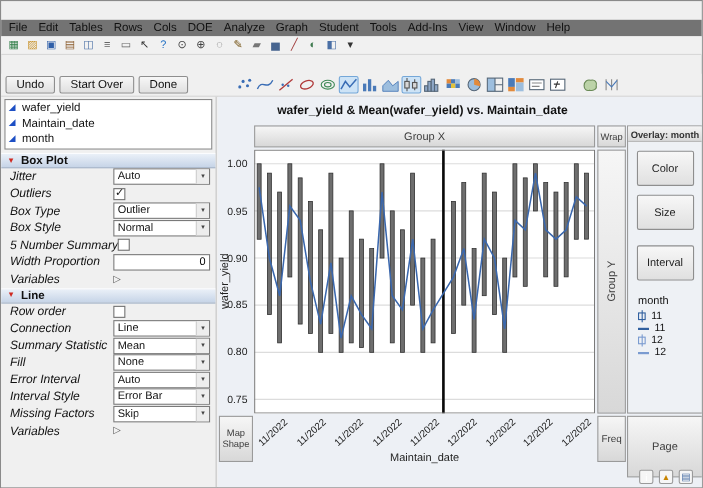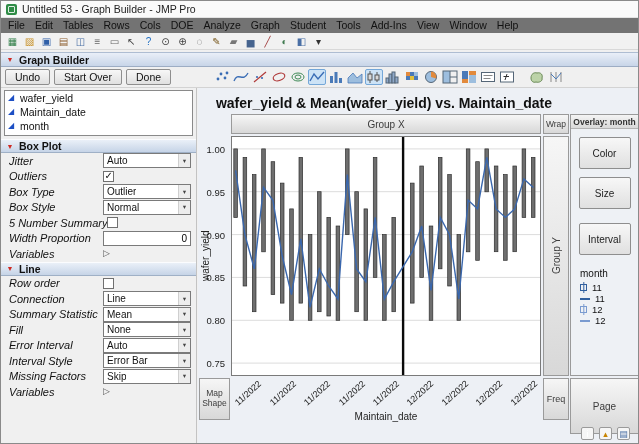--- a/index.html
+++ b/index.html
@@ -49,21 +49,21 @@
   .combo-arrow { width:12px; height:100%; display:flex; align-items:center; justify-content:center; background:#ededed; border-left:1px solid #cfcfcf; }
   .combo-arrow::after { content:"▼"; font-size:5.5px; color:#444; }
   .checkbox { width:11px; height:11px; background:#fff; border:1px solid #707070; position:relative; display:inline-block; }
   .checkbox.checked::after { content:"✓"; position:absolute; left:0.5px; top:-2px; font-size:10px; color:#111; }
   .numbox { width:88px; height:15px; background:#fff; border:1px solid #7a7a7a; font-size:10px; text-align:right; padding-right:3px; font-family:"Liberation Sans","DejaVu Sans",sans-serif; }
   .disclosure { display:inline-flex; }
   .disclosure::after { content:"▷"; font-size:9px; color:#555; line-height:1; }
 
   
   .chartregion { position:absolute; left:197px; top:87px; width:442px; bottom:0; background:#edf0f5; overflow:hidden; }
-  .chart-title { position:absolute; left:0; top:7px; width:372px; text-align:center; font-size:14px; font-weight:bold; color:#111; }
+  .chart-title { position:absolute; left:0; top:7px; width:372px; text-align:center; font-size:11px; font-weight:bold; color:#111; }
   .zone { position:absolute; background:linear-gradient(180deg,#f6f6f6,#d8d8d8); border:1px solid #9a9a9a; color:#3c3c3c; display:flex; align-items:center; justify-content:center; font-size:10px; font-weight:normal; text-align:center; }
   .zone.group-x { left:33px; top:26px; width:310px; height:20px; }
   .zone.wrap    { left:345px; top:26px; width:26px; height:20px; font-size:8.5px; }
   .zone.group-y { left:345px; top:48px; width:26px; height:240px; }
   .zone.map-shape { left:1px; top:290px; width:31px; height:42px; font-size:8.5px; line-height:1.15; padding:1px; }
   .zone.freq    { left:345px; top:290px; width:26px; height:42px; font-size:9px; }
   .zone.page    { left:372px; top:290px; width:69px; height:56px; }
   .vtext { writing-mode:vertical-rl; transform:rotate(180deg); }
 
   .plot { position:absolute; left:33px; top:48px; width:310px; height:240px; background:#fff; }
@@ -88,24 +88,20 @@
   .marker.line { width:10px; border-top:2px solid currentColor; }
 
   .status-icons { position:absolute; right:8px; bottom:3px; display:flex; gap:5px; align-items:center; }
   .sicon { width:13px; height:13px; font-size:9px; display:flex; align-items:center; justify-content:center; border:1px solid #9a9a9a; background:#f6f6f6; border-radius:2px; }
 </style>
 </head>
 <body>
 
 <div class="window">
 
-  <div class="titlebar">
-    <span class="app-icon"></span>
-    <span class="title-text">Untitled 53 - Graph Builder - JMP Pro</span>
-  </div>
 
   <div class="menubar">
 
   <span class="menu-item">File</span>
       <span class="menu-item">Edit</span>
       <span class="menu-item">Tables</span>
       <span class="menu-item">Rows</span>
       <span class="menu-item">Cols</span>
       <span class="menu-item">DOE</span>
       <span class="menu-item">Analyze</span>
@@ -134,24 +130,20 @@
       <span class="tbicon" style="color: rgb(85, 85, 85);">◌</span>
       <span class="tbicon" style="color: rgb(122, 90, 30);">✎</span>
       <span class="tbicon" style="color: rgb(119, 119, 119);">▰</span>
       <span class="tbicon" style="color: rgb(70, 100, 143);">▅</span>
       <span class="tbicon" style="color: rgb(160, 58, 58);">╱</span>
       <span class="tbicon" style="color: rgb(63, 122, 79);">◐</span>
       <span class="tbicon" style="color: rgb(74, 111, 165);">◧</span>
       <span class="tbicon" style="color: rgb(51, 51, 51);">▾</span>
     </div>
 
-  <div class="gbheader">
-    <span class="rtri"></span>
-    <span class="gbtitle">Graph Builder</span>
-  </div>
 
   <div class="controlbar">
     <div class="cb-buttons">
       <button class="pushbtn">Undo</button>
       <button class="pushbtn">Start Over</button>
       <button class="pushbtn">Done</button>
     </div>
     <div class="palette">
       <span class="pic">
           <svg width="16" height="14" fill="#3a6db5">

